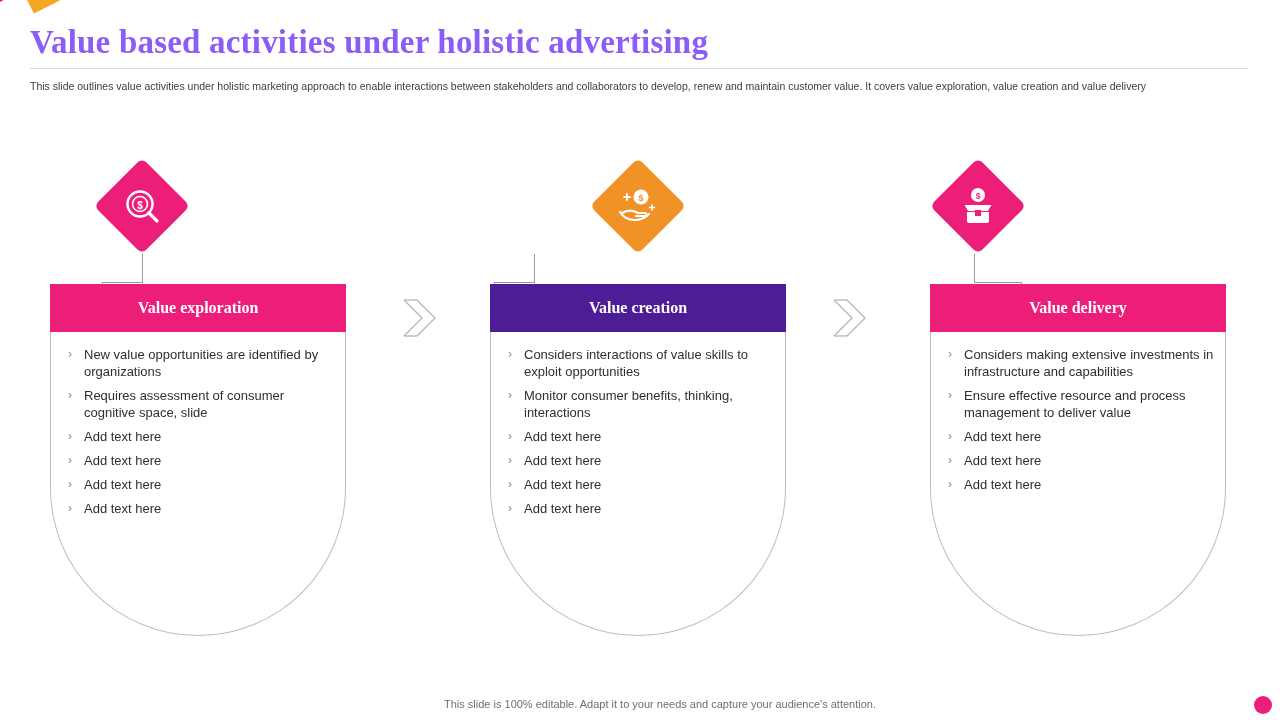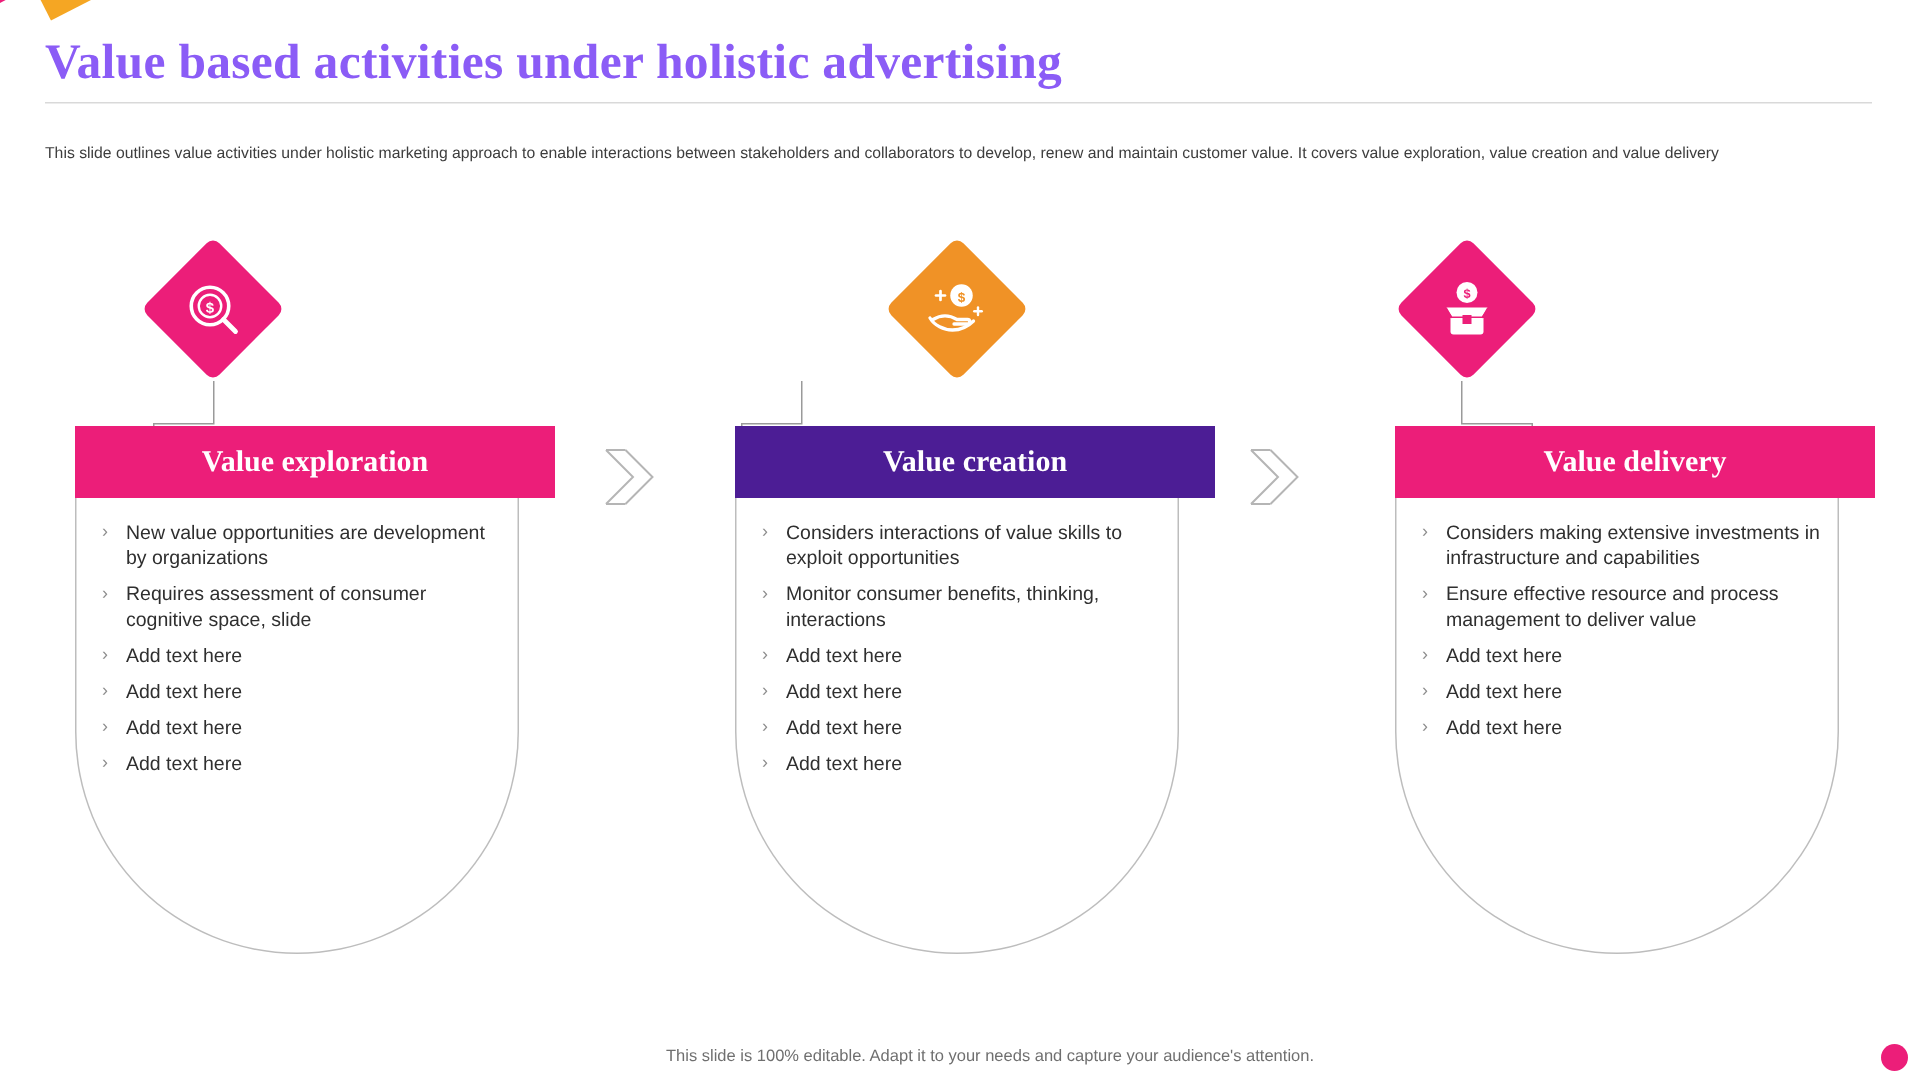--- a/index.html
+++ b/index.html
@@ -68,21 +68,20 @@
     background: #d9d9d9;
   }
   .subtitle {
     position: absolute;
     left: 30px;
     top: 79px;
     width: 1205px;
     font-size: 10.5px;
     line-height: 14px;
     color: #3d3d3d;
-    margin-top: 16px;
   }
 
   
   .columns {
     position: absolute;
     left: 0;
     top: 150px;
     width: 1280px;
     height: 500px;
   }
@@ -156,29 +155,29 @@
     background: #ffffff;
     box-sizing: border-box;
   }
   .col-1 .shield { left: 0px; }
   .col-2 .shield { left: 0px; }
   .col-3 .shield { left: 0px; }
 
   .card-header {
     position: absolute;
     top: 134px;
-    width: 320px;
+    width: 296px;
     height: 48px;
     display: flex;
     align-items: center;
     justify-content: center;
     color: #ffffff;
     font-family: "Liberation Serif", serif;
     font-weight: bold;
-    font-size: 20px;
+    font-size: 16px;
     box-sizing: border-box;
   }
   .card-header.pink   { background: #ec1e79; }
   .card-header.orange { background: #4c1d95; }
 
   .bullets {
     position: absolute;
     top: 196px;
     left: 18px;
     width: 268px;
@@ -254,21 +253,21 @@
       <div class="vline" style="left:44px; top:0; height:28px;"></div>
       <div class="hline" style="left:4px; top:28px; width:41px;"></div>
       <div class="vline" style="left:4px; top:28px; height:36px;"></div>
     </div>
 
     <div class="shield"></div>
     <div class="card-header pink">Value exploration</div>
     <div class="bullets">
       <div class="bullet">
           <span class="chev">›</span>
-          <span class="btext">New value opportunities are development by organizations</span>
+          <span class="btext">New value opportunities are identified by organizations</span>
         </div>
       <div class="bullet">
           <span class="chev">›</span>
           <span class="btext">Requires assessment of consumer cognitive space, slide</span>
         </div>
       <div class="bullet">
           <span class="chev">›</span>
           <span class="btext">Add text here</span>
         </div>
       <div class="bullet">

